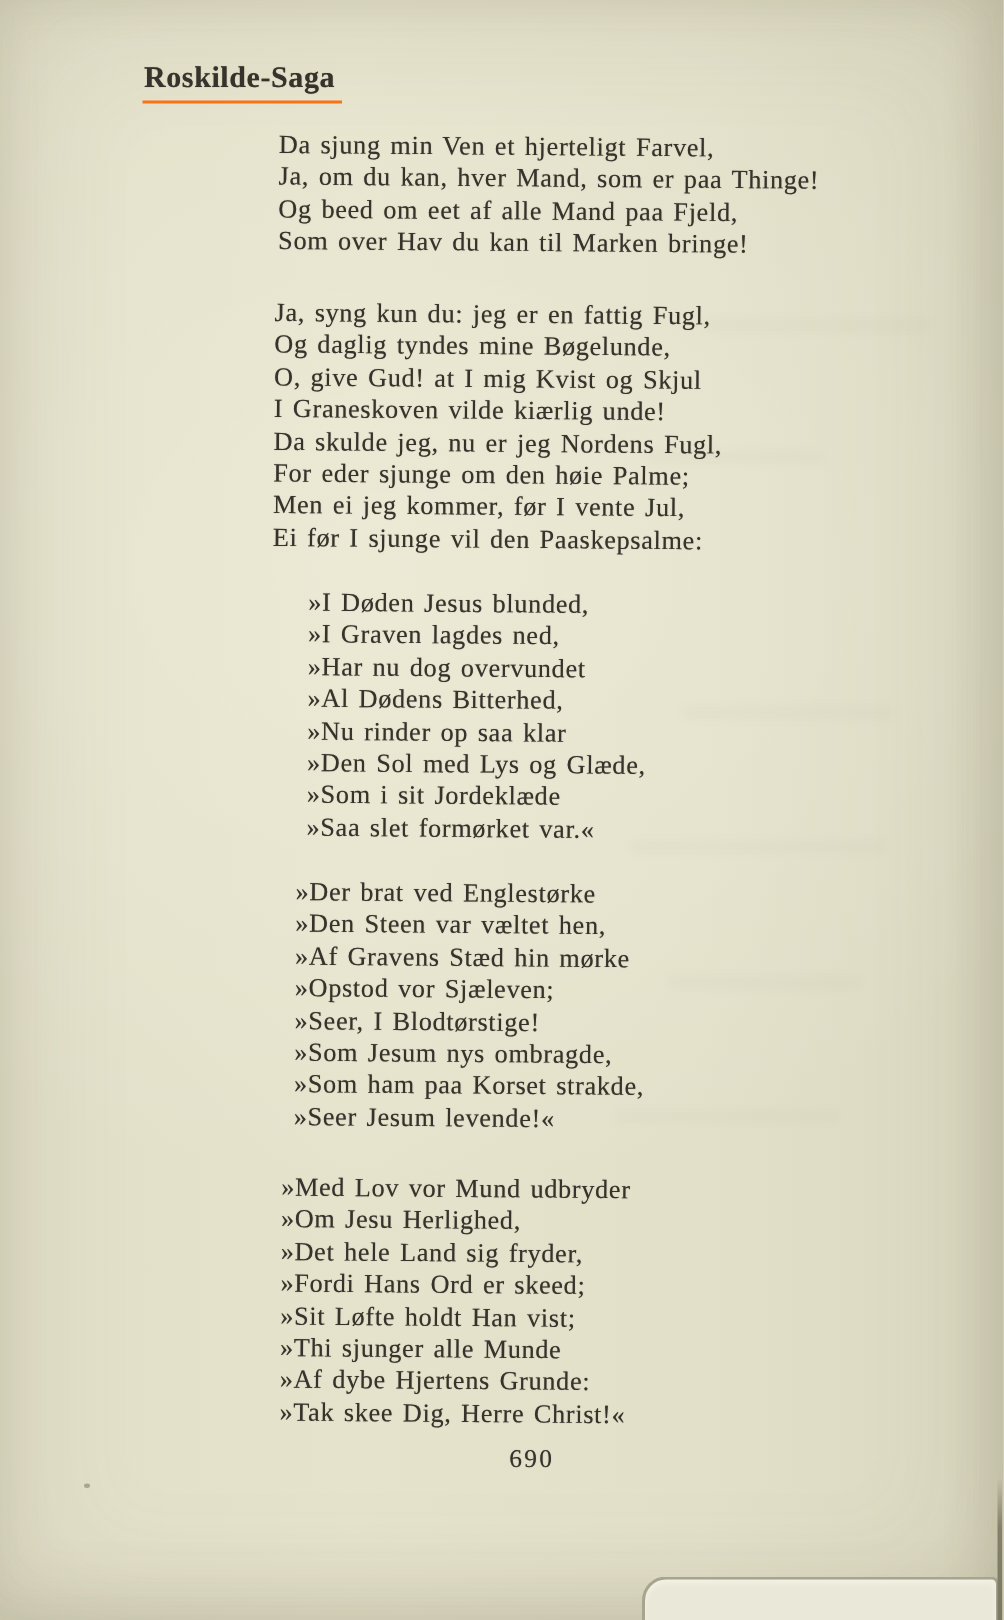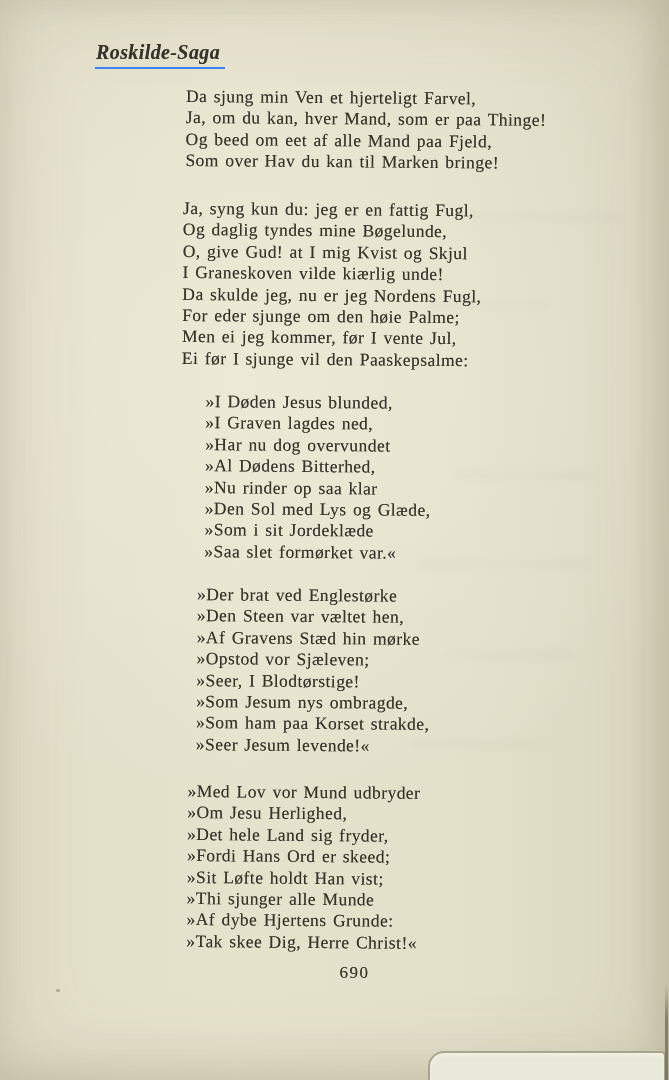--- a/index.html
+++ b/index.html
@@ -12,24 +12,24 @@
     background-color: var(--paper, #e3e0ca);
     font-family: "Liberation Serif", "DejaVu Serif", serif;
     color: var(--ink, #35332b);
   }
   .vignette {
     position: absolute; inset: 0; pointer-events: none;
     box-shadow: inset 0 0 90px rgba(110,105,75,0.16), inset -14px 0 30px rgba(100,95,70,0.10), inset 0 -20px 40px rgba(100,95,70,0.08);
   }
   .header {
     position: absolute; left: 95px; top: 41px;
-    font-size: 20px; font-weight: 700; font-style: italic;
+    font-size: 20px; font-weight: 700; 
     letter-spacing: 0.4px;
     padding: 0 5px 3px 1px;
-    border-bottom: 2px solid #3b82f6;
+    border-bottom: 2px solid #f97316;
     text-shadow: 0 0 0.6px rgba(45,42,32,0.55);
   }
   .poem {
     position: absolute; inset: 0;
     transform: rotate(0.45deg);
     transform-origin: 186px 90px;
   }
   .stanza { position: absolute; }
   .stanza .line {
     font-size: 17.5px; line-height: 21.4px;

